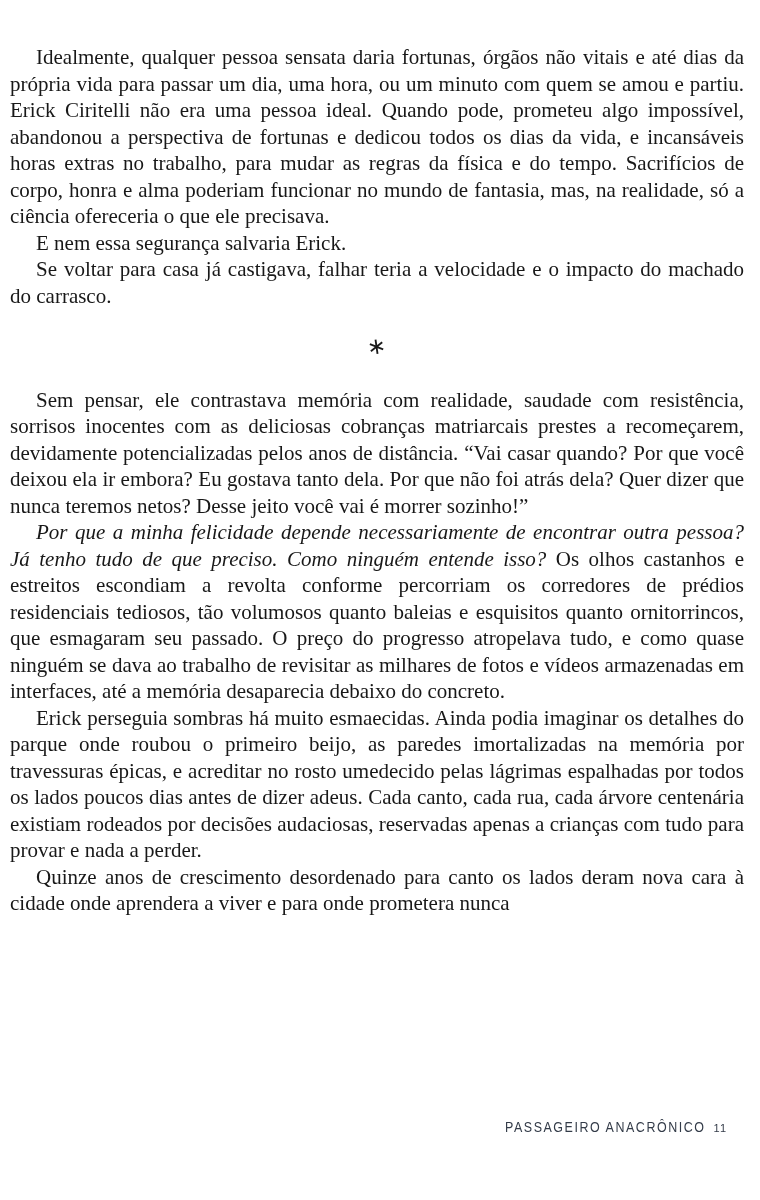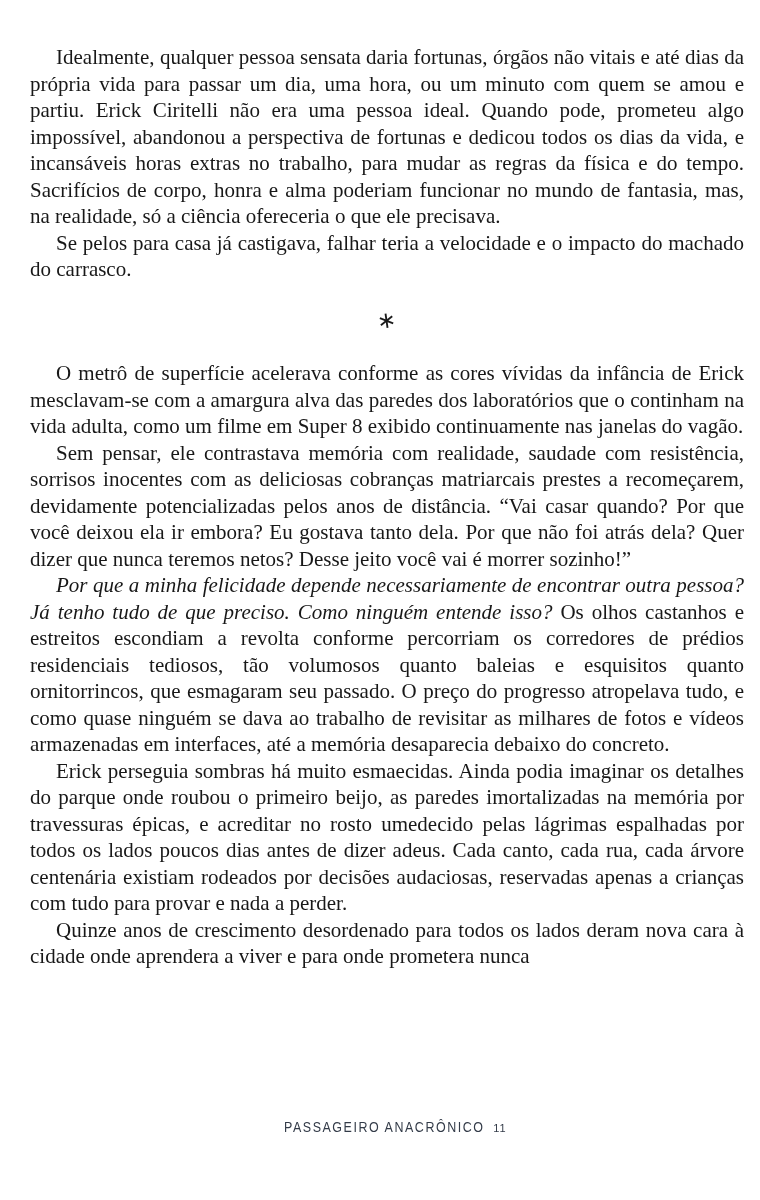--- a/index.html
+++ b/index.html
@@ -21,21 +21,20 @@
   }
   .text-block {
     position: absolute;
     left: 10px;
     right: 16px;
     top: 44px;
     color: #181818;
     font-size: 21px;
     line-height: 26.5px;
     text-align: justify;
-    margin-left: 20px;
   }
   .text-block p {
     margin: 0;
     padding: 0;
     text-indent: 26px;
   }
   .text-block p em {
   }
   .separator {
     text-align: center;
@@ -48,21 +47,21 @@
   .separator span {
     display: inline-block;
     transform: rotate(-8deg);
   }
   .footer {
     position: absolute;
     left: 64px;
     right: 33px;
     top: 1120px;
     display: flex;
-    justify-content: center;
+    justify-content: flex-end;
     align-items: baseline;
     font-family: "Liberation Sans", sans-serif;
     color: #333b48;
   }
   .running-title {
     font-size: 13px;
     font-weight: 400;
     letter-spacing: 1.6px;
     transform: scale(0.96, 1.08);
     transform-origin: left center;
@@ -73,27 +72,27 @@
     letter-spacing: 1px;
   }
 </style>
 </head>
 <body>
 
 <div class="page">
 
   <div class="text-block">
       <p>Idealmente, qualquer pessoa sensata daria fortunas, órgãos não vitais e até dias da própria vida para passar um dia, uma hora, ou um minuto com quem se amou e partiu. Erick Ciritelli não era uma pessoa ideal. Quando pode, prometeu algo impossível, abandonou a perspectiva de fortunas e dedicou todos os dias da vida, e incansáveis horas extras no trabalho, para mudar as regras da física e do tempo. Sacrifícios de corpo, honra e alma poderiam funcionar no mundo de fantasia, mas, na realidade, só a ciência ofereceria o que ele precisava.</p>
-      <p>Se pelos para casa já castigava, falhar teria a velocidade e o impacto do machado do carrasco.</p>
+      <p>E nem essa segurança salvaria Erick.</p>
+      <p>Se voltar para casa já castigava, falhar teria a velocidade e o impacto do machado do carrasco.</p>
       <div class="separator"><span>∗</span></div>
-      <p>O metrô de superfície acelerava conforme as cores vívidas da infância de Erick mesclavam-se com a amargura alva das paredes dos laboratórios que o continham na vida adulta, como um filme em Super 8 exibido continuamente nas janelas do vagão.</p>
       <p>Sem pensar, ele contrastava memória com realidade, saudade com resistência, sorrisos inocentes com as deliciosas cobranças matriarcais prestes a recomeçarem, devidamente potencializadas pelos anos de distância. “Vai casar quando? Por que você deixou ela ir embora? Eu gostava tanto dela. Por que não foi atrás dela? Quer dizer que nunca teremos netos? Desse jeito você vai é morrer sozinho!”</p>
       <p><em>Por que a minha felicidade depende necessariamente de encontrar outra pessoa? Já tenho tudo de que preciso. Como ninguém entende isso?</em> Os olhos castanhos e estreitos escondiam a revolta conforme percorriam os corredores de prédios residenciais tediosos, tão volumosos quanto baleias e esquisitos quanto ornitorrincos, que esmagaram seu passado. O preço do progresso atropelava tudo, e como quase ninguém se dava ao trabalho de revisitar as milhares de fotos e vídeos armazenadas em interfaces, até a memória desaparecia debaixo do concreto.</p>
       <p>Erick perseguia sombras há muito esmaecidas. Ainda podia imaginar os detalhes do parque onde roubou o primeiro beijo, as paredes imortalizadas na memória por travessuras épicas, e acreditar no rosto umedecido pelas lágrimas espalhadas por todos os lados poucos dias antes de dizer adeus. Cada canto, cada rua, cada árvore centenária existiam rodeados por decisões audaciosas, reservadas apenas a crianças com tudo para provar e nada a perder.</p>
-      <p>Quinze anos de crescimento desordenado para todos os lados deram nova cara à cidade onde aprendera a viver e para onde prometera nunca</p>
+      <p>Quinze anos de crescimento desordenado para canto os lados deram nova cara à cidade onde aprendera a viver e para onde prometera nunca</p>
     </div>
 
   <div class="footer">
     <span class="running-title">PASSAGEIRO ANACRÔNICO</span>
     <span class="page-number">11</span>
   </div>
 
 </div>
 
 </body></html>

